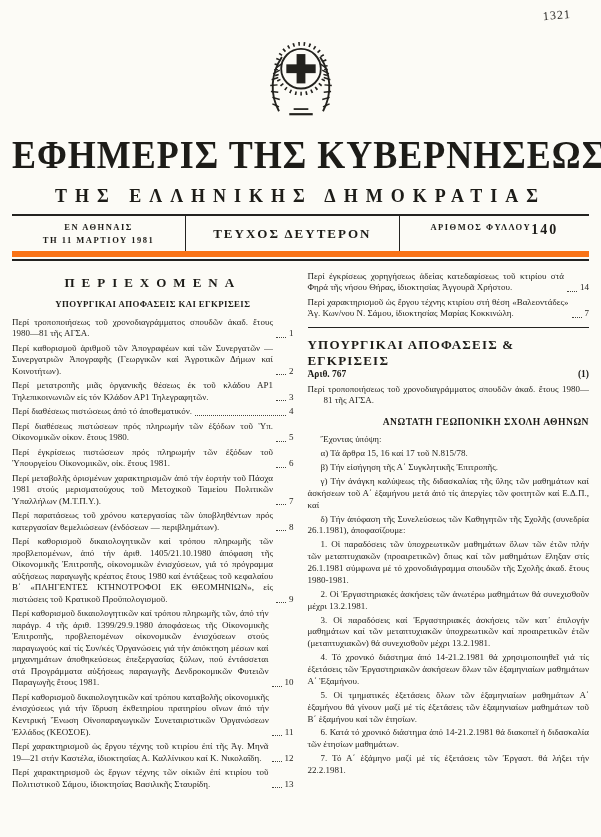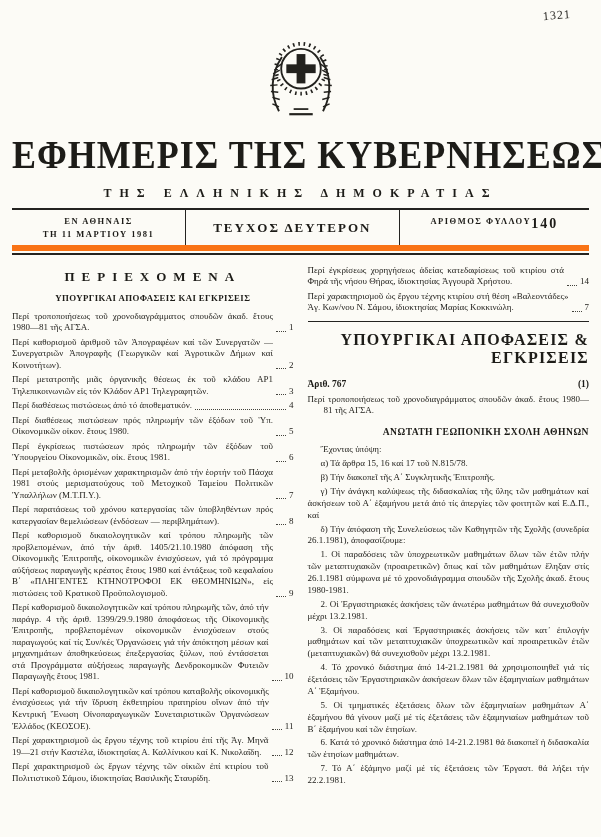--- a/index.html
+++ b/index.html
@@ -12,21 +12,21 @@
   .page-number {
     position:absolute; top:8px; right:30px; font-size:12px;
     letter-spacing:1px; transform:rotate(-5deg); color:#2a2925;
   }
   .emblem-wrap { display:flex; justify-content:center; margin-top:28px; }
   .masthead-title {
     text-align:center; font-size:36px; font-weight:bold; letter-spacing:1px;
     margin-top:10px; transform:scaleY(1.1); white-space:nowrap;
   }
   .masthead-subtitle {
-    text-align:center; font-size:12px; font-weight:bold; letter-spacing:8px;
+    text-align:center; font-size:18px; font-weight:bold; letter-spacing:8px;
     margin-top:10px; padding-bottom:7px;
   }
   .info-bar { display:flex; border-top:2px solid #242320; border-bottom:6px solid #f97316; }
   .info-cell { padding:5px 4px 4px; text-align:center; }
   .info-cell + .info-cell { border-left:1px solid #242320; }
   .cell-left { width:30%; display:flex; flex-direction:column; justify-content:center; }
   .cell-center { width:37%; display:flex; align-items:center; justify-content:center;
     font-size:13px; font-weight:bold; letter-spacing:2px; }
   .cell-right { width:33%; display:flex; flex-direction:row; justify-content:center; }
   .info-small { font-size:8.5px; font-weight:bold; letter-spacing:1.5px; line-height:1.5; }
@@ -34,21 +34,21 @@
   .bar-under-rule { border:none; border-top:2px solid #242320; margin-top:2px; }
   .columns { display:flex; gap:14px; margin-top:10px; }
   .col { width:50%; }
   .toc-title { text-align:center; font-weight:bold; font-size:13px; letter-spacing:7px; margin:4px 0 8px; }
   .toc-subtitle { text-align:center; font-weight:bold; font-size:8.8px; letter-spacing:0.4px; margin-bottom:8px; }
   .toc-entry { display:flex; align-items:flex-end; font-size:9px; line-height:1.28; margin-bottom:3px; }
   .toc-text { flex:0 1 auto; text-align:justify; }
   .toc-dots { flex:1 0 10px; border-bottom:1.4px dotted #44433d; margin:0 3px 2px; min-width:8px; }
   .toc-page { flex:0 0 auto; font-size:9px; }
   .section-rule { border:none; border-top:1px solid #242320; margin:7px 0 9px; }
-  .decisions-heading { text-align:right; font-weight:bold; font-size:16px; letter-spacing:1.2px; margin-bottom:12px; }
+  .decisions-heading { text-align:left; font-weight:bold; font-size:13px; letter-spacing:1.2px; }
   .decision-meta { display:flex; justify-content:space-between; font-size:9.5px; margin-bottom:5px; }
   .decision-number { font-weight:bold; }
   .decision-marker { font-weight:bold; }
   .decision-subject { font-size:9px; line-height:1.32; text-align:justify;
     padding-left:16px; text-indent:-16px; margin-bottom:9px; }
   .institution { text-align:right; font-weight:bold; font-size:9.6px; letter-spacing:0.5px; margin:4px 0 7px; }
   .body-par { font-size:9px; line-height:1.32; text-align:justify; text-indent:13px; margin-bottom:2px; }
 </style>
 </head>
 <body>
@@ -205,21 +205,21 @@
       <p class="decision-subject">Περί τροποποιήσεως τοῦ χρονοδιαγράμματος σπουδῶν ἀκαδ. ἔτους 1980—81 τῆς ΑΓΣΑ.</p>
 
       <div class="institution">ΑΝΩΤΑΤΗ ΓΕΩΠΟΝΙΚΗ ΣΧΟΛΗ ΑΘΗΝΩΝ</div>
 
       <div>
 
           <p class="body-par">Ἔχοντας ὑπόψη:</p>
 
           <p class="body-par">α) Τά ἄρθρα 15, 16 καί 17 τοῦ Ν.815/78.</p>
 
-          <p class="body-par">β) Τήν διακοπεῖ τῆς Α΄ Συγκλητικῆς Ἐπιτροπῆς.</p>
+          <p class="body-par">β) Τήν εἰσήγηση τῆς Α΄ Συγκλητικῆς Ἐπιτροπῆς.</p>
 
           <p class="body-par">γ) Τήν ἀνάγκη καλύψεως τῆς διδασκαλίας τῆς ὕλης τῶν μαθημάτων καί ἀσκήσεων τοῦ Α΄ ἑξαμήνου μετά ἀπό τίς ἀπεργίες τῶν φοιτητῶν καί Ε.Δ.Π., καί</p>
 
           <p class="body-par">δ) Τήν ἀπόφαση τῆς Συνελεύσεως τῶν Καθηγητῶν τῆς Σχολῆς (συνεδρία 26.1.1981), ἀποφασίζουμε:</p>
 
           <p class="body-par">1. Οἱ παραδόσεις τῶν ὑποχρεωτικῶν μαθημάτων ὅλων τῶν ἐτῶν πλήν τῶν μεταπτυχιακῶν (προαιρετικῶν) ὅπως καί τῶν μαθημάτων ἔληξαν στίς 26.1.1981 σύμφωνα μέ τό χρονοδιάγραμμα σπουδῶν τῆς Σχολῆς ἀκαδ. ἔτους 1980-1981.</p>
 
           <p class="body-par">2. Οἱ Ἐργαστηριακές ἀσκήσεις τῶν ἀνωτέρω μαθημάτων θά συνεχισθοῦν μέχρι 13.2.1981.</p>
 
           <p class="body-par">3. Οἱ παραδόσεις καί Ἐργαστηριακές ἀσκήσεις τῶν κατ᾽ ἐπιλογήν μαθημάτων καί τῶν μεταπτυχιακῶν ὑποχρεωτικῶν καί προαιρετικῶν ἐτῶν (μεταπτυχιακῶν) θά συνεχισθοῦν μέχρι 13.2.1981.</p>

